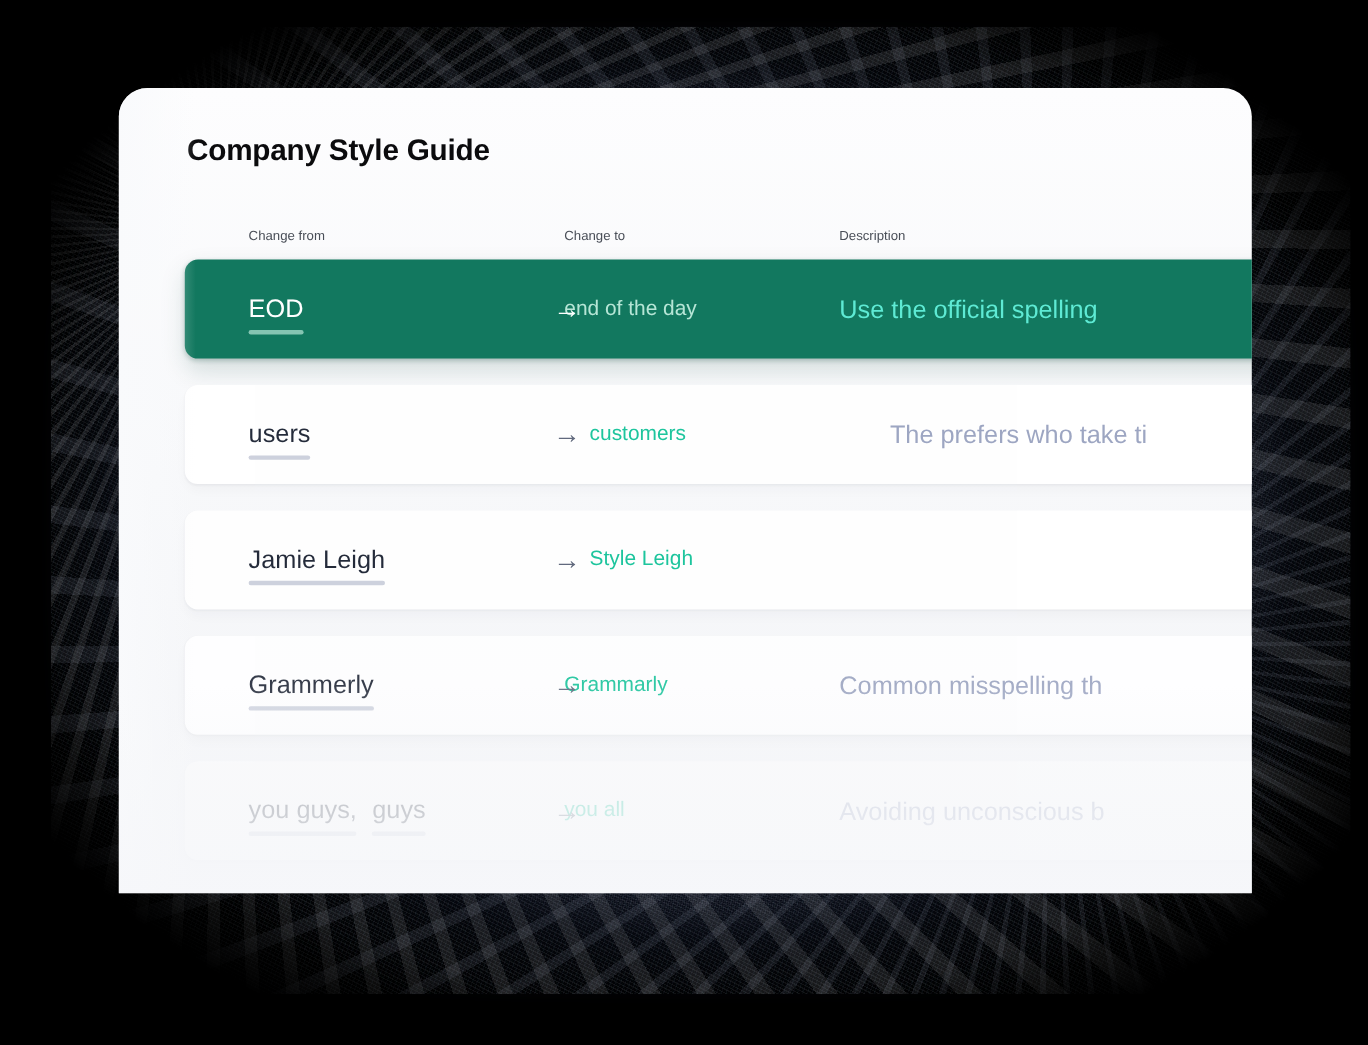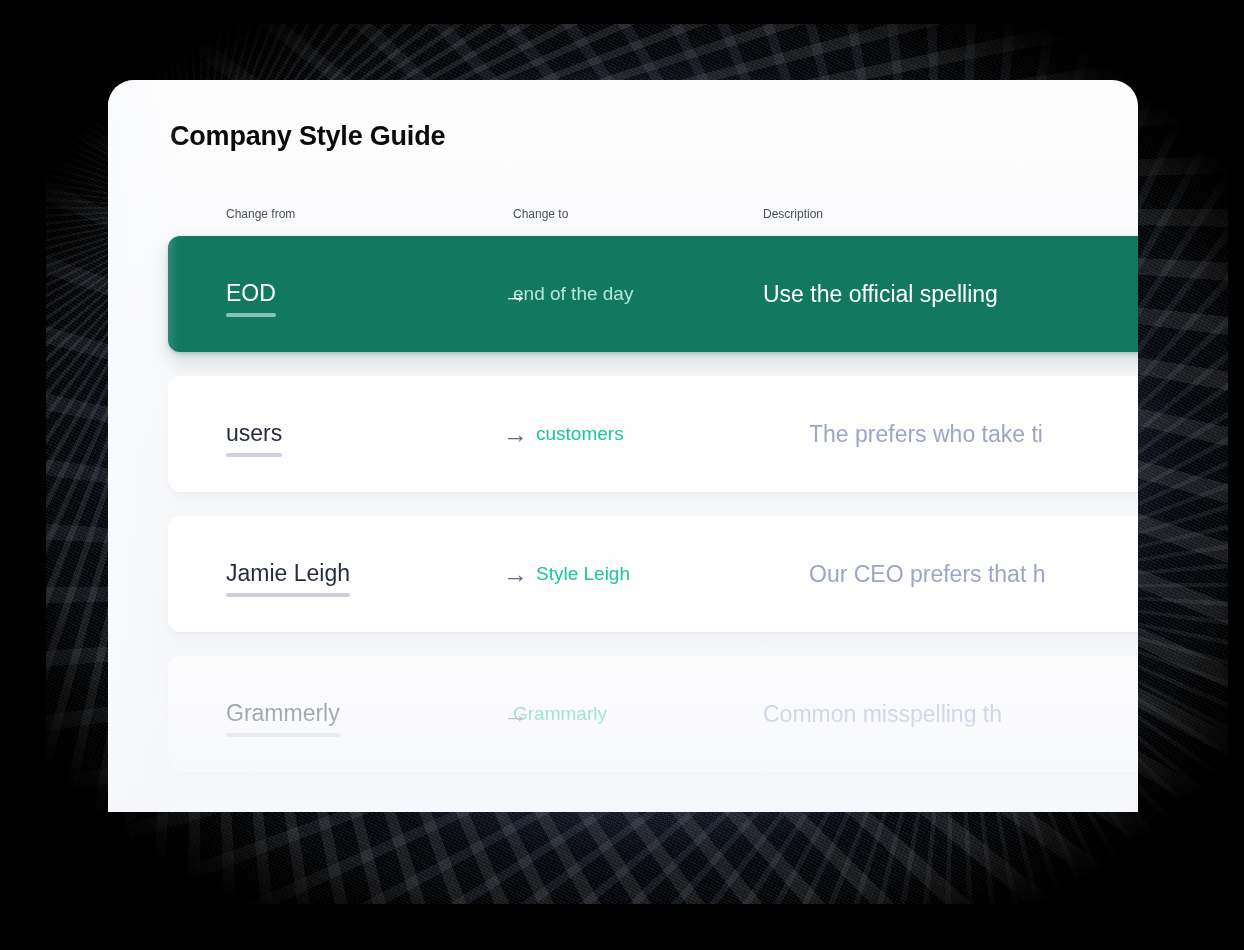--- a/index.html
+++ b/index.html
@@ -66,21 +66,21 @@
 
   .thead { display:flex; height:44px; align-items:center; padding:0 0 0 60px; }
   .th { font-size:12px; color:#4a4f58; white-space:nowrap; }
   .th.c1 { width:345px; padding-left:58px; }
   .th.c2 { width:250px; }
   .th.c3 { flex:1; }
 
   .row {
     position:relative;
     display:flex; align-items:center;
-    height:116px;
+    height:90px;
     margin:0 0 24px 60px;
     width:1030px;
     background:#ffffff;
     border-radius:12px 0 0 12px;
     box-shadow:0 1px 2px rgba(25,35,60,.045), 0 6px 14px rgba(25,35,60,.035);
   }
   .row.active {
     background:#12785f;
     box-shadow:0 2px 4px rgba(10,70,55,.22), 0 10px 22px rgba(10,70,55,.16);
   }
@@ -107,21 +107,21 @@
   .arrow {
     position:absolute; left:335px;
     font-size:25px; color:#5b6478; line-height:1;
   }
   .row.active .arrow { color:#ffffff; }
 
   .to-text { font-size:19px; color:#15c39a; white-space:nowrap; }
   .row.active .to-text { color:#b6e6d6; }
 
   .desc-text { font-size:23px; color:#9aa3c0; white-space:nowrap; }
-  .row.active .desc-text { color:#ffffff; }
+  .row.active .desc-text { color:#5eead4; }
 
   
   .row.fade1 { opacity:.96;gap:23px; }
   .row.fade2 { opacity:.88; }
   .row.fade3 { opacity:.55; }
 
   
   .bottom-wash {
     position:absolute; left:0; right:0; bottom:0; height:190px;
     background:linear-gradient(180deg, rgba(247,248,250,0) 0%, rgba(247,248,250,.55) 45%, rgba(246,247,250,.9) 100%);
@@ -181,23 +181,20 @@
       </div>
 
       <div class="row fade1">
         <div class="cell c-from">
           <span class="term">Jamie Leigh</span>
         </div>
         <div class="arrow">→</div>
         <div class="cell c-to">
           <span class="to-text">Style Leigh</span>
         </div>
-        <div class="cell c-desc">
-          <span class="desc-text">Our CEO prefers that h</span>
-        </div>
       </div>
 
       <div class="row fade2">
         <div class="cell c-from">
           <span class="term">Grammerly</span>
         </div>
         <div class="arrow">→</div>
         <div class="cell c-to">
           <span class="to-text">Grammarly</span>
         </div>

